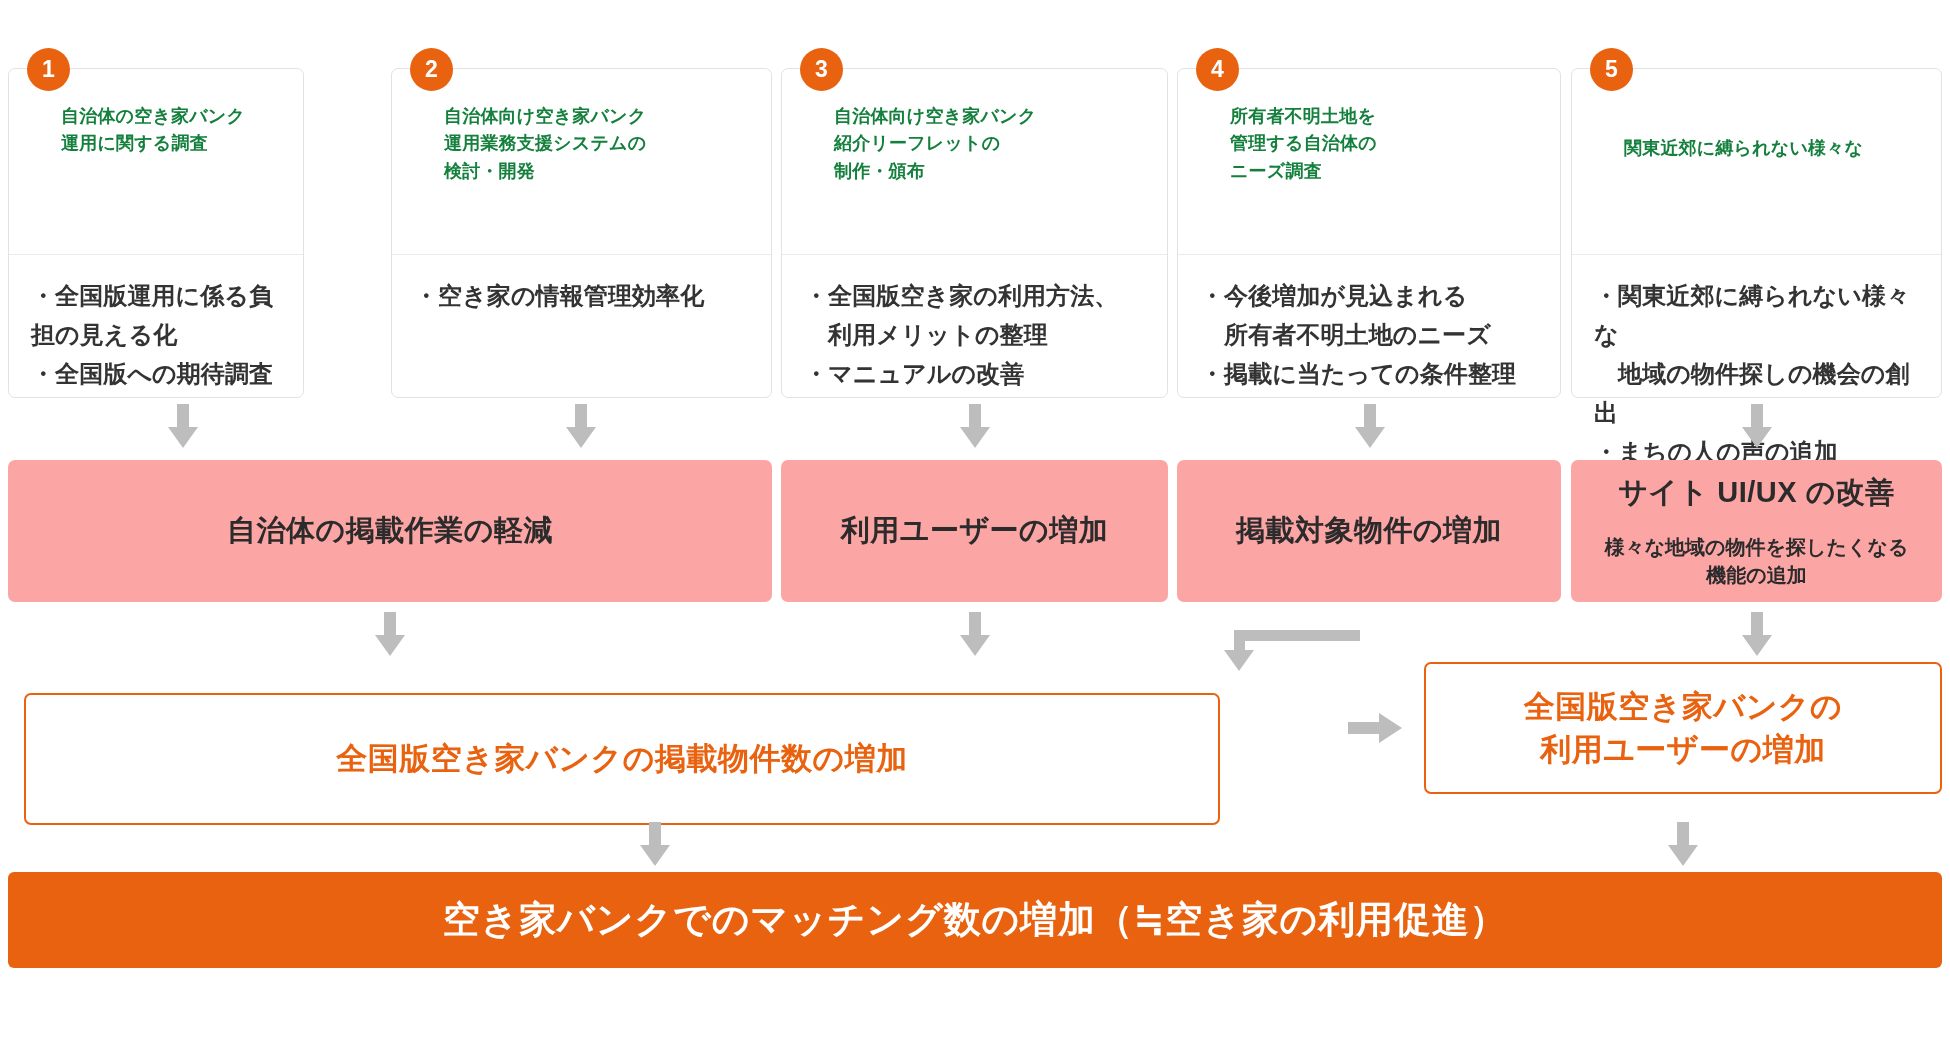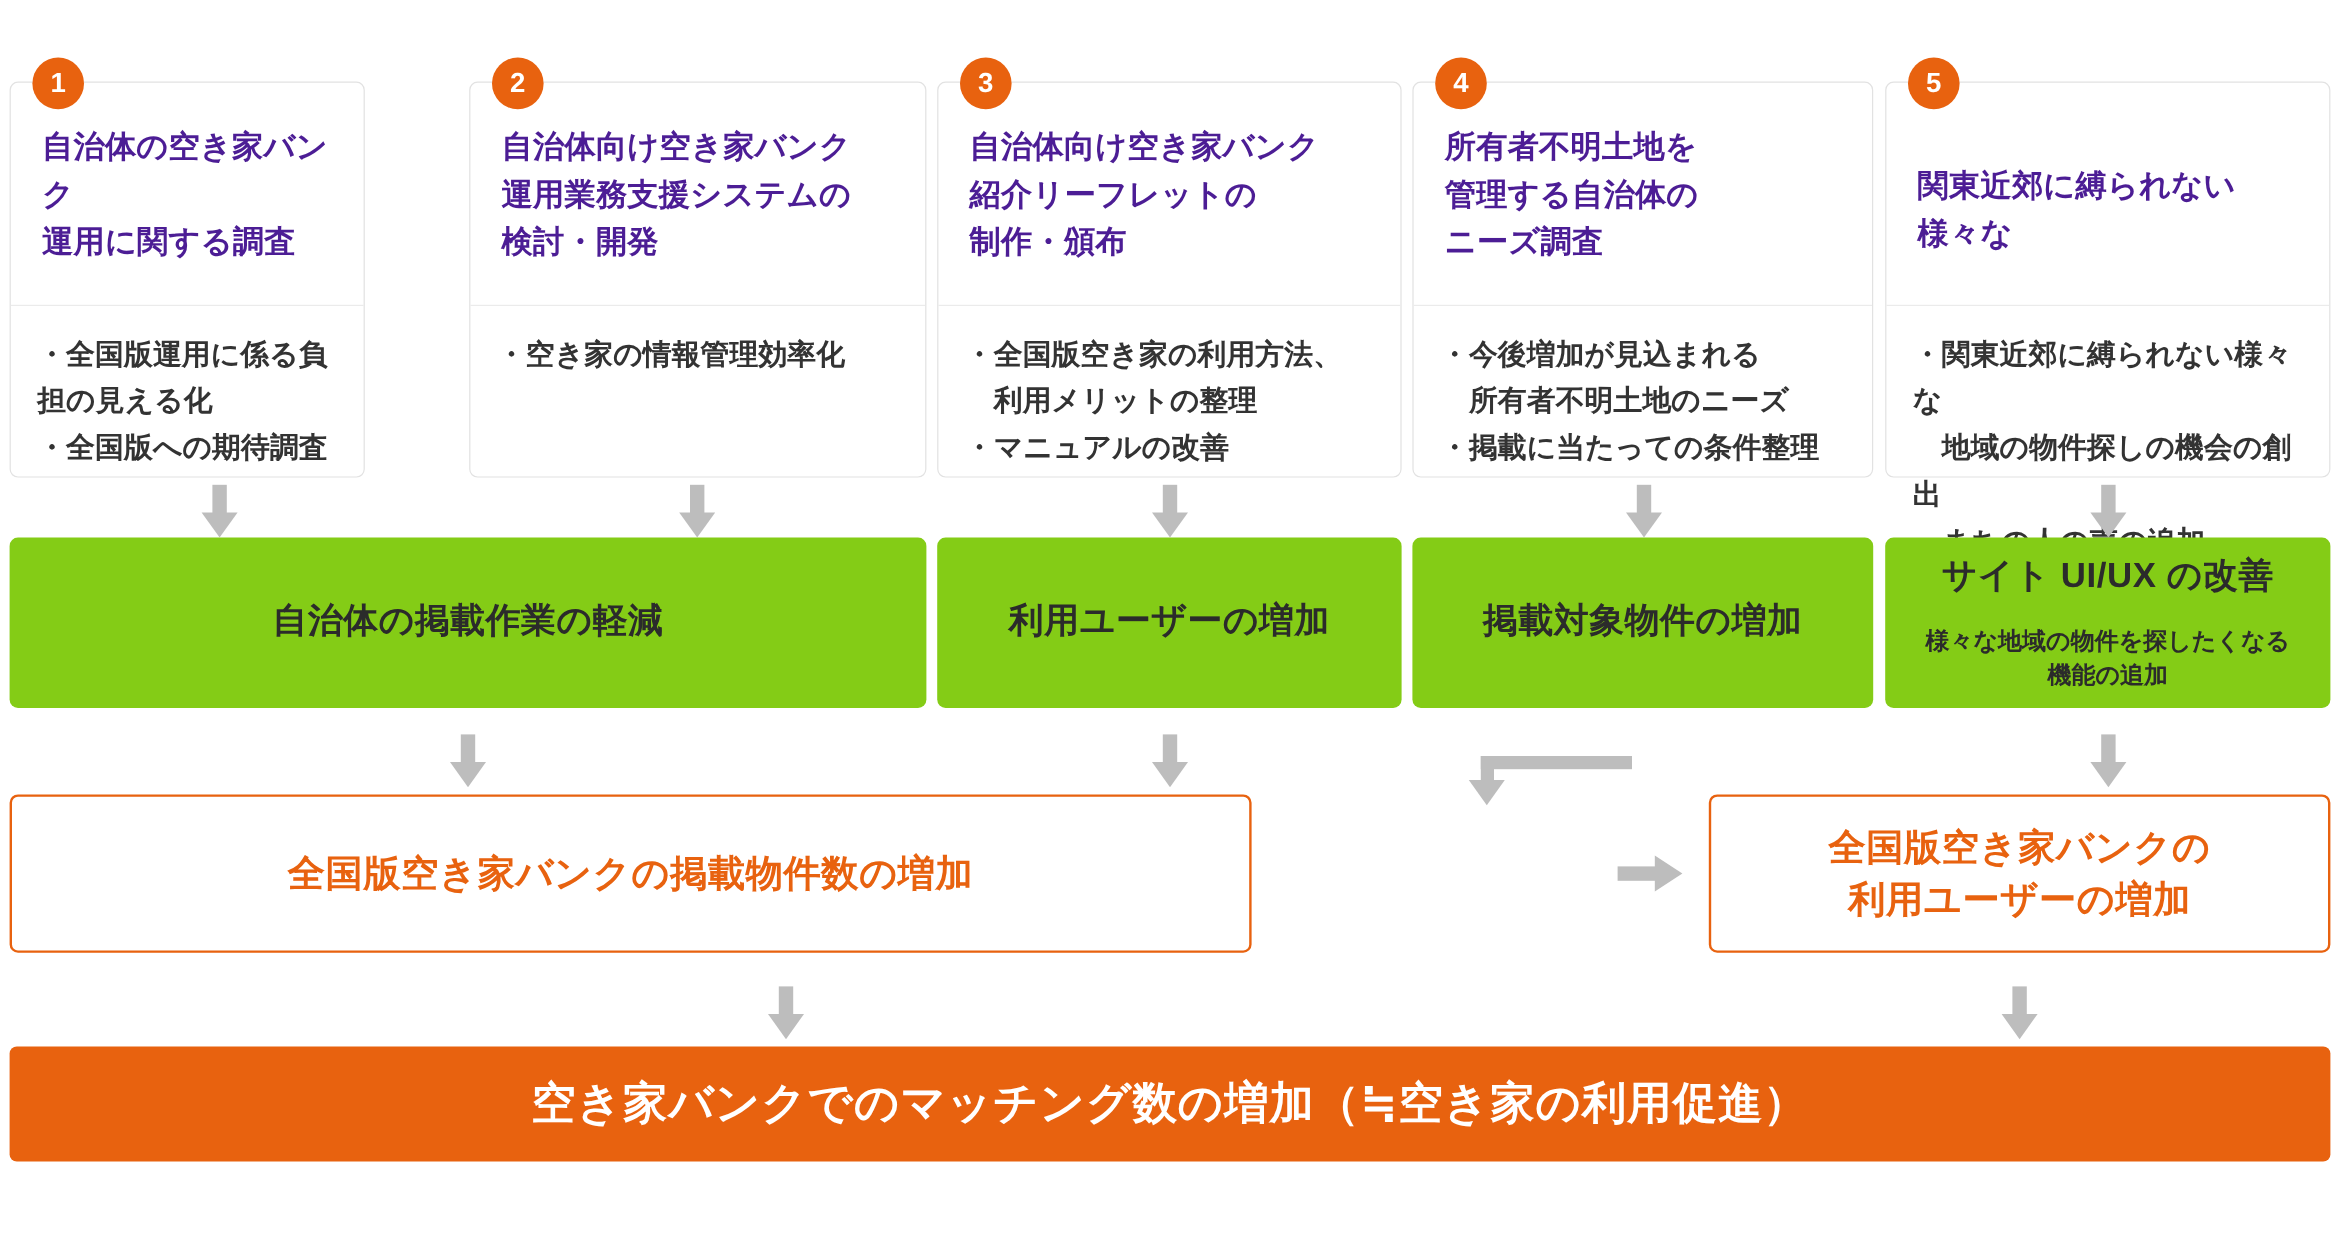--- a/index.html
+++ b/index.html
@@ -26,26 +26,27 @@
     border: 1px solid #e2e2e2;
     border-radius: 7px;
     overflow: visible;
   }
   .card-head {
     height: 186px;
     padding: 34px 26px 0 26px;
     border-bottom: 1px solid #ebebeb;
   }
   .card-title {
-    font-size: 26px;
-    font-weight: 700;
-    color: #4c1d95;
+    font-size: 18px;
+    font-weight: 700;
+    color: #15803d;
     line-height: 1.52;
     letter-spacing: .2px;
     white-space: pre-line;
+    margin-left: 26px;
   }
   .card-body {
     padding: 22px 22px 0 22px;
   }
   .bullet {
     font-size: 24px;
     font-weight: 700;
     color: #333333;
     line-height: 1.62;
     white-space: pre-line;
@@ -64,23 +65,23 @@
     font-weight: 700;
     display: flex;
     align-items: center;
     justify-content: center;
     line-height: 1;
   }
 
   
   .cream {
     position: absolute;
-    top: 448px;
+    top: 460px;
     height: 142px;
-    background: #84cc16;
+    background: #fca5a5;
     border-radius: 7px;
     display: flex;
     flex-direction: column;
     align-items: center;
     justify-content: center;
     text-align: center;
   }
   .cream-title {
     font-size: 29px;
     font-weight: 700;
@@ -335,21 +336,21 @@
     <div class="v-seg"></div>
     <div class="e-shaft"></div>
     <div class="e-head"></div>
   </div>
 
   <div class="arrow-down" style="left:1742px; top:612px;">
     <div class="shaft"></div>
     <div class="head"></div>
   </div>
 
-  <div class="goalbox" id="goal-1" style="left:8px; width:1035px;">
+  <div class="goalbox" id="goal-1" style="left:24px; width:1196px;margin-top:31px;">
     <div class="goal-text">全国版空き家バンクの掲載物件数の増加</div>
   </div>
 
   <div class="arrow-right" style="left:1348px; top:713px;">
     <div class="shaft"></div>
     <div class="head"></div>
   </div>
 
   <div class="goalbox" id="goal-2" style="left:1424px; width:518px;">
     <div class="goal-text">全国版空き家バンクの

